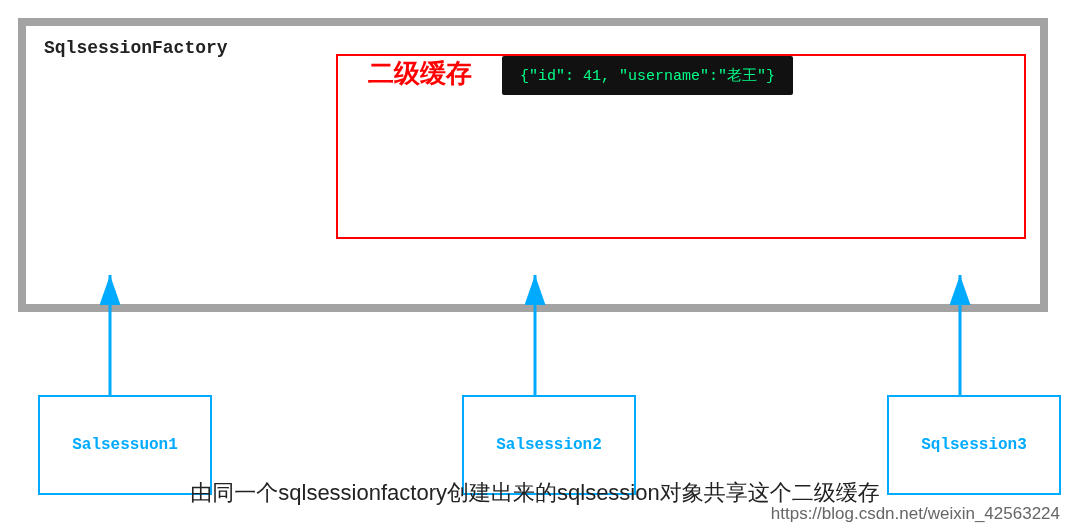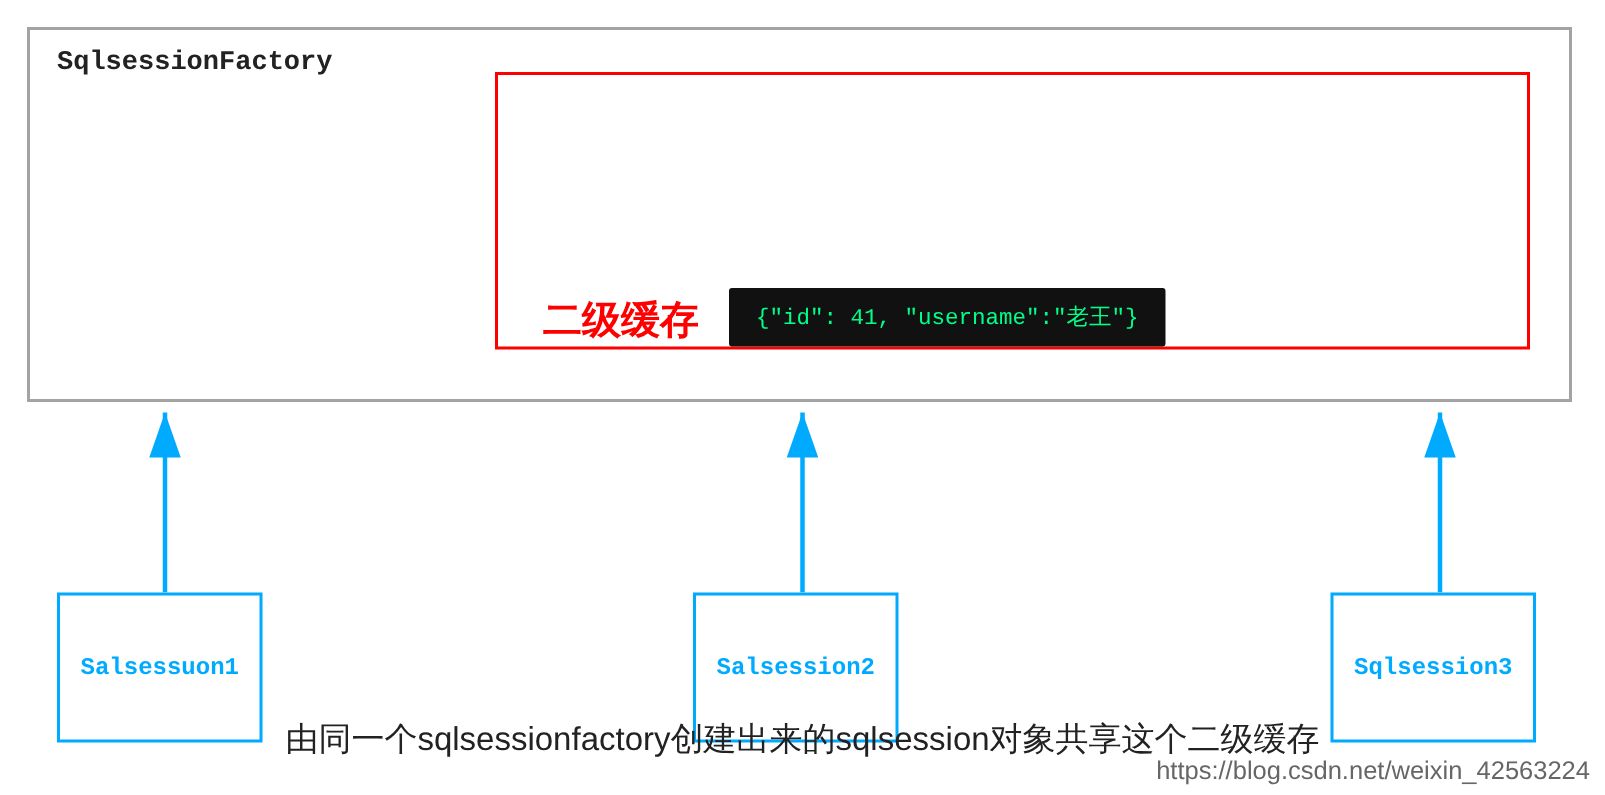--- a/index.html
+++ b/index.html
@@ -10,22 +10,22 @@
       font-family: 'SimHei', 'Microsoft YaHei', Arial, sans-serif;
       overflow: hidden;
       position: relative;
     }
 
     .main-container {
       position: absolute;
       top: 18px;
       left: 18px;
       width: 1030px;
-      height: 250px;
-      border: 2px solid #a3a3a3;
+      height: 294px;
+      border: 8px solid #a3a3a3;
       background: #fff;
     }
 
     .factory-label {
       position: absolute;
       top: 12px;
       left: 18px;
       font-family: 'Courier New', monospace;
       font-size: 18px;
       font-weight: bold;
@@ -34,24 +34,24 @@
 
     .red-box {
       position: absolute;
       top: 28px;
       left: 310px;
       width: 690px;
       height: 185px;
       border: 2.5px solid red;
       background: #fff;
       display: flex;
-      align-items: flex-end;
+      align-items: flex-start;
       justify-content: flex-start;
       padding-left: 30px;
-      gap: 20px;
+      gap: 30px;
     }
 
     .cache-label {
       font-size: 26px;
       color: red;
       font-weight: bold;
       white-space: nowrap;
     }
 
     .data-box {
@@ -60,21 +60,21 @@
       font-family: 'Courier New', monospace;
       font-size: 15px;
       padding: 10px 18px;
       white-space: nowrap;
       border-radius: 2px;
     }
 
     
     .session-box {
       position: absolute;
-      width: 137px;
+      width: 174px;
       height: 100px;
       border: 2px solid #00aaff;
       background: #fff;
       display: flex;
       align-items: center;
       justify-content: center;
     }
 
     .session-label {
       color: #00aaff;

